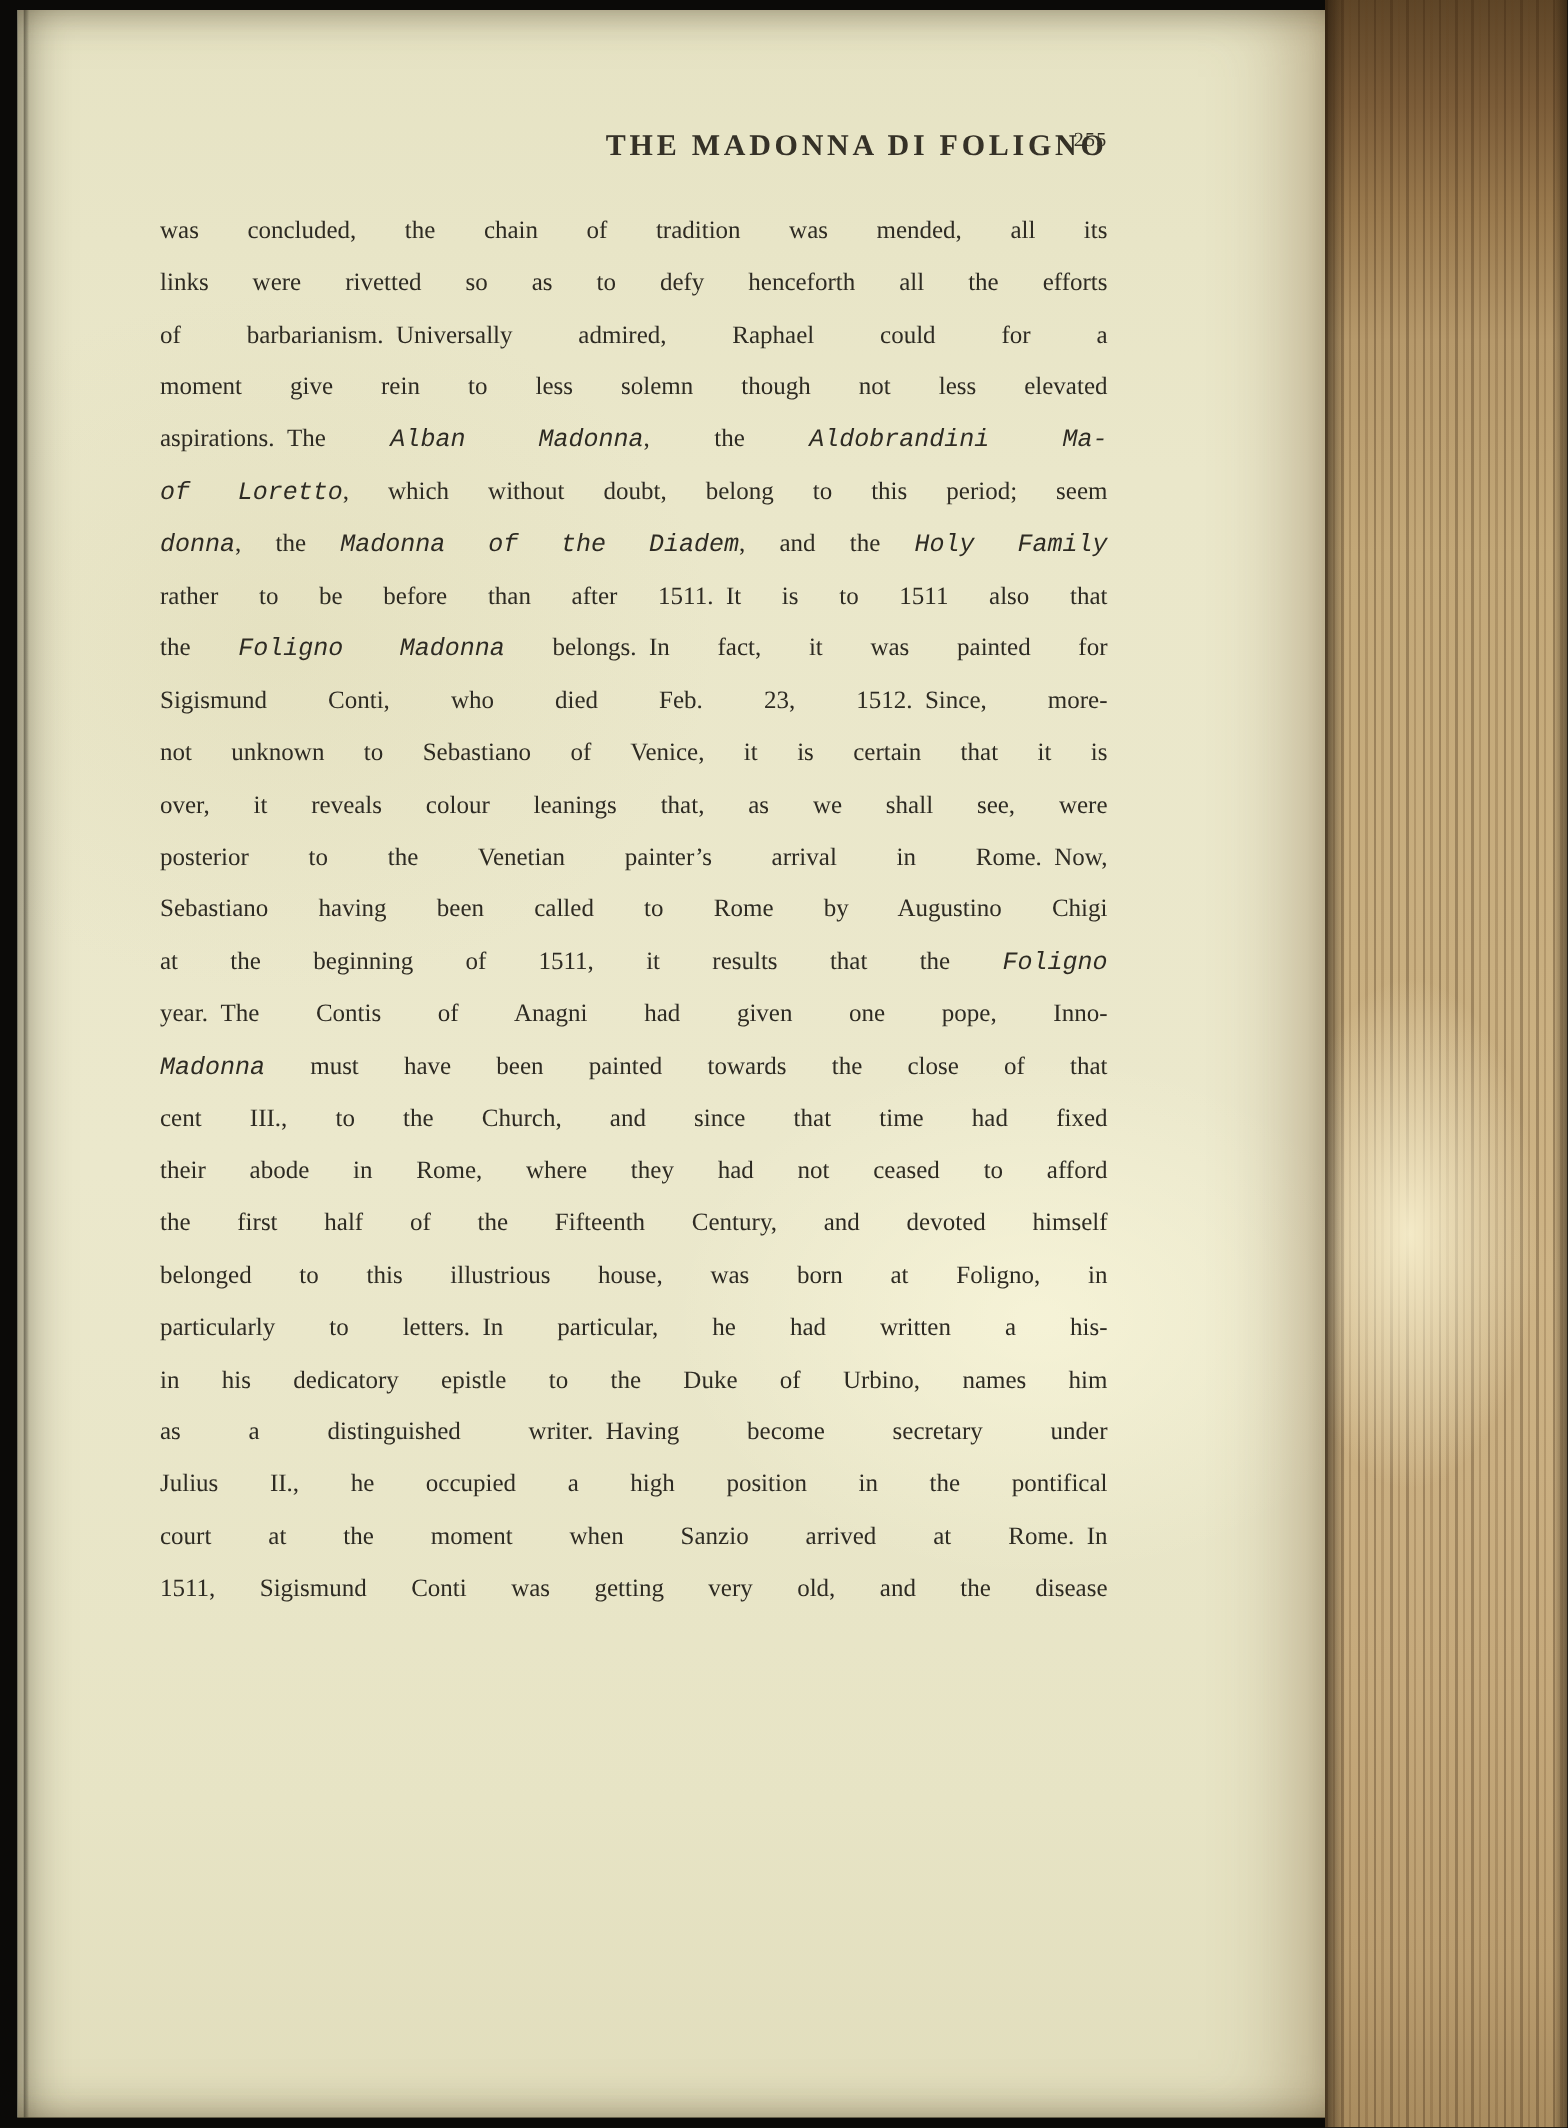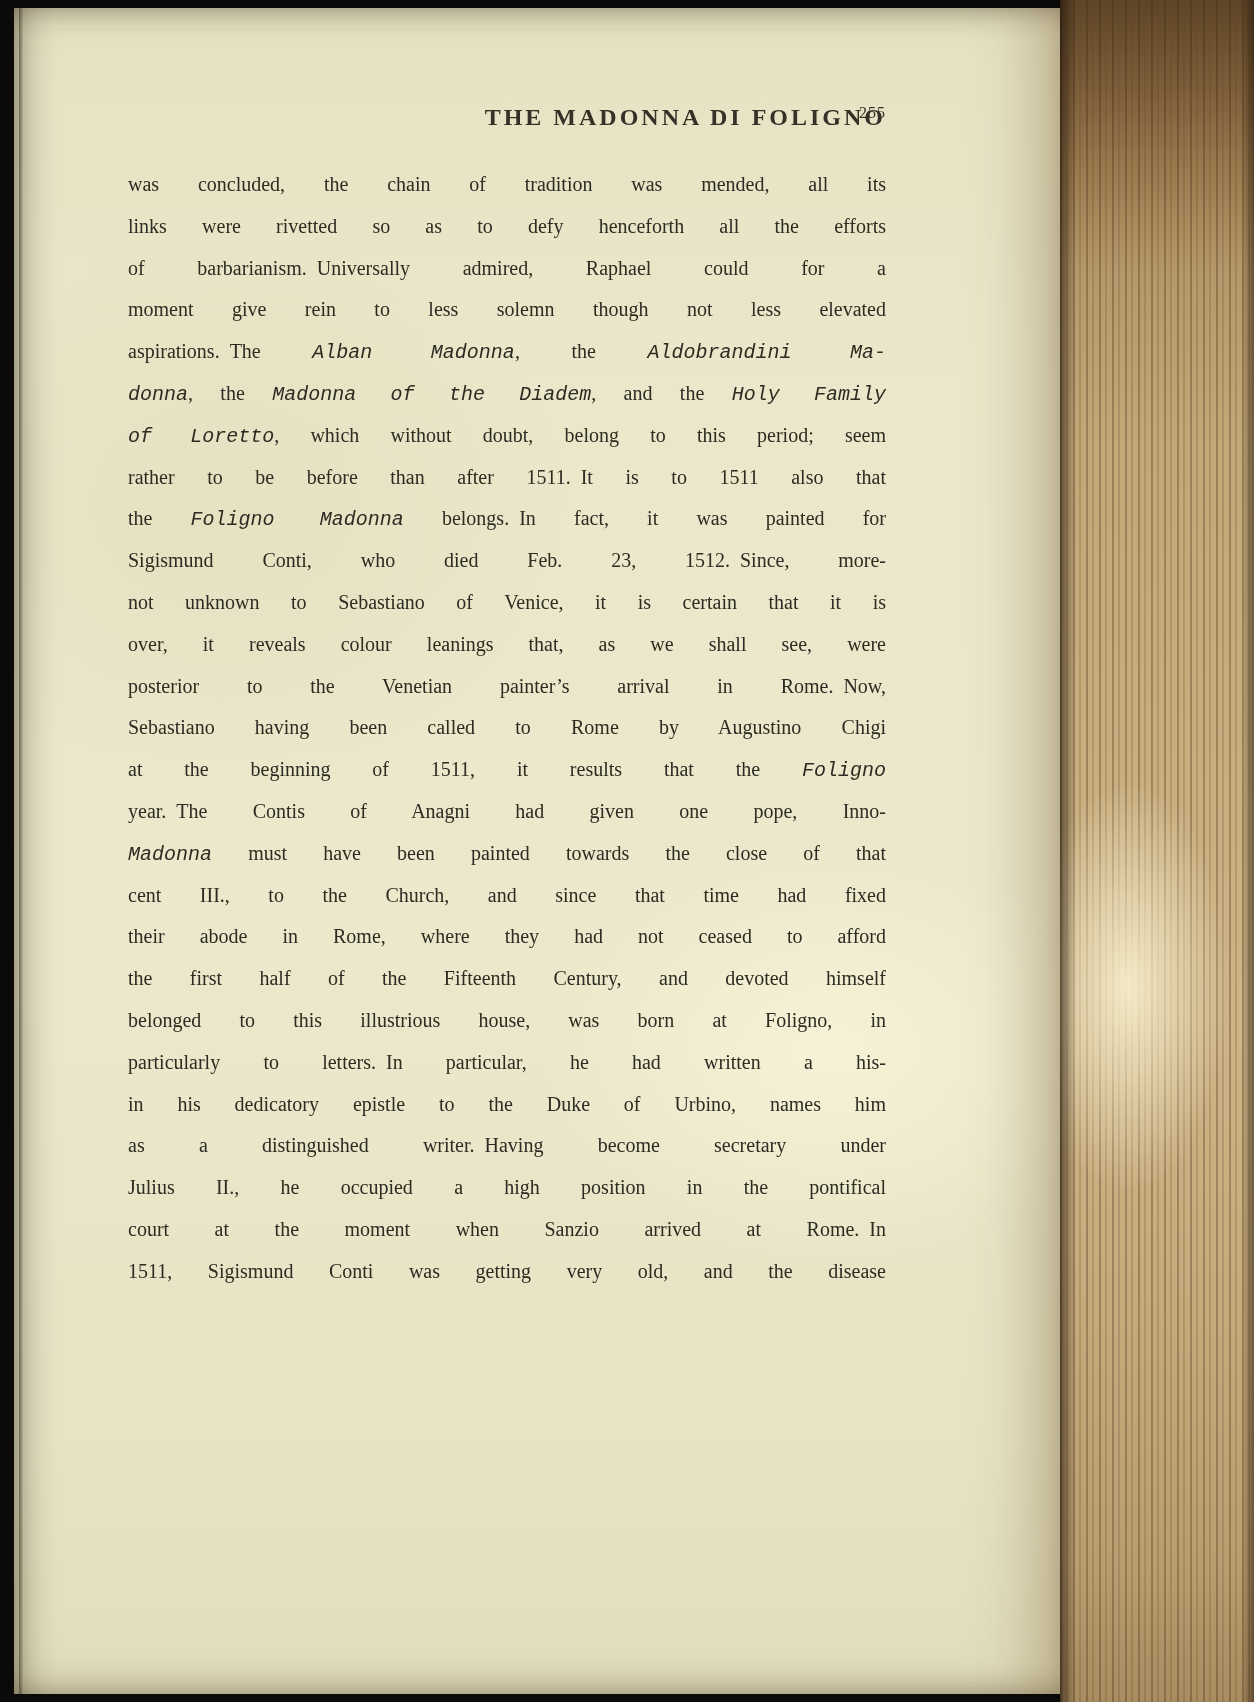--- a/index.html
+++ b/index.html
@@ -108,22 +108,22 @@
       <div class="page-header">
         <span class="running-title">THE MADONNA DI FOLIGNO</span>
         <span class="page-number">255</span>
       </div>
       <div class="body-text">
           <div class="line"><span>was concluded, the chain of tradition was mended, all its</span></div>
           <div class="line"><span>links were rivetted so as to defy henceforth all the efforts</span></div>
           <div class="line"><span>of barbarianism. Universally admired, Raphael could for a</span></div>
           <div class="line"><span>moment give rein to less solemn though not less elevated</span></div>
           <div class="line"><span>aspirations. The </span><span class="it">Alban Madonna</span><span>, the </span><span class="it">Aldobrandini Ma-</span></div>
+          <div class="line"><span class="it">of Loretto</span><span>, which without doubt, belong to this period; seem</span></div>
           <div class="line"><span class="it">donna</span><span>, the </span><span class="it">Madonna of the Diadem</span><span>, and the </span><span class="it">Holy Family</span></div>
-          <div class="line"><span class="it">of Loretto</span><span>, which without doubt, belong to this period; seem</span></div>
           <div class="line"><span>rather to be before than after 1511. It is to 1511 also that</span></div>
           <div class="line"><span>the </span><span class="it">Foligno Madonna</span><span> belongs. In fact, it was painted for</span></div>
           <div class="line"><span>Sigismund Conti, who died Feb. 23, 1512. Since, more-</span></div>
           <div class="line"><span>not unknown to Sebastiano of Venice, it is certain that it is</span></div>
           <div class="line"><span>over, it reveals colour leanings that, as we shall see, were</span></div>
           <div class="line"><span>posterior to the Venetian painter’s arrival in Rome. Now,</span></div>
           <div class="line"><span>Sebastiano having been called to Rome by Augustino Chigi</span></div>
           <div class="line"><span>at the beginning of 1511, it results that the </span><span class="it">Foligno</span></div>
           <div class="line"><span>year. The Contis of Anagni had given one pope, Inno-</span></div>
           <div class="line"><span class="it">Madonna</span><span> must have been painted towards the close of that</span></div>

